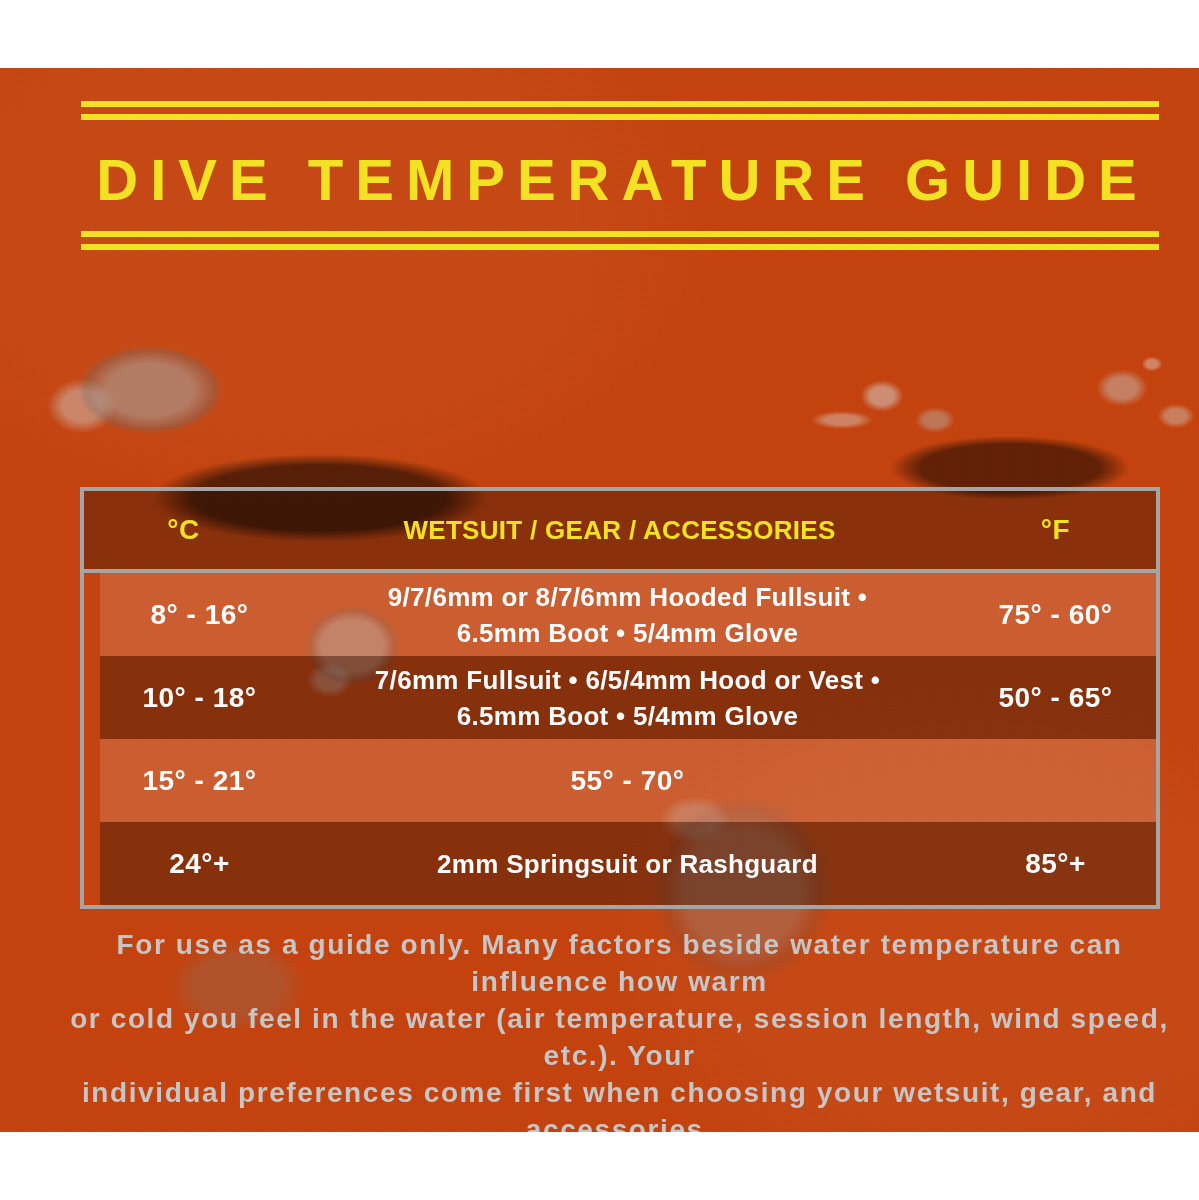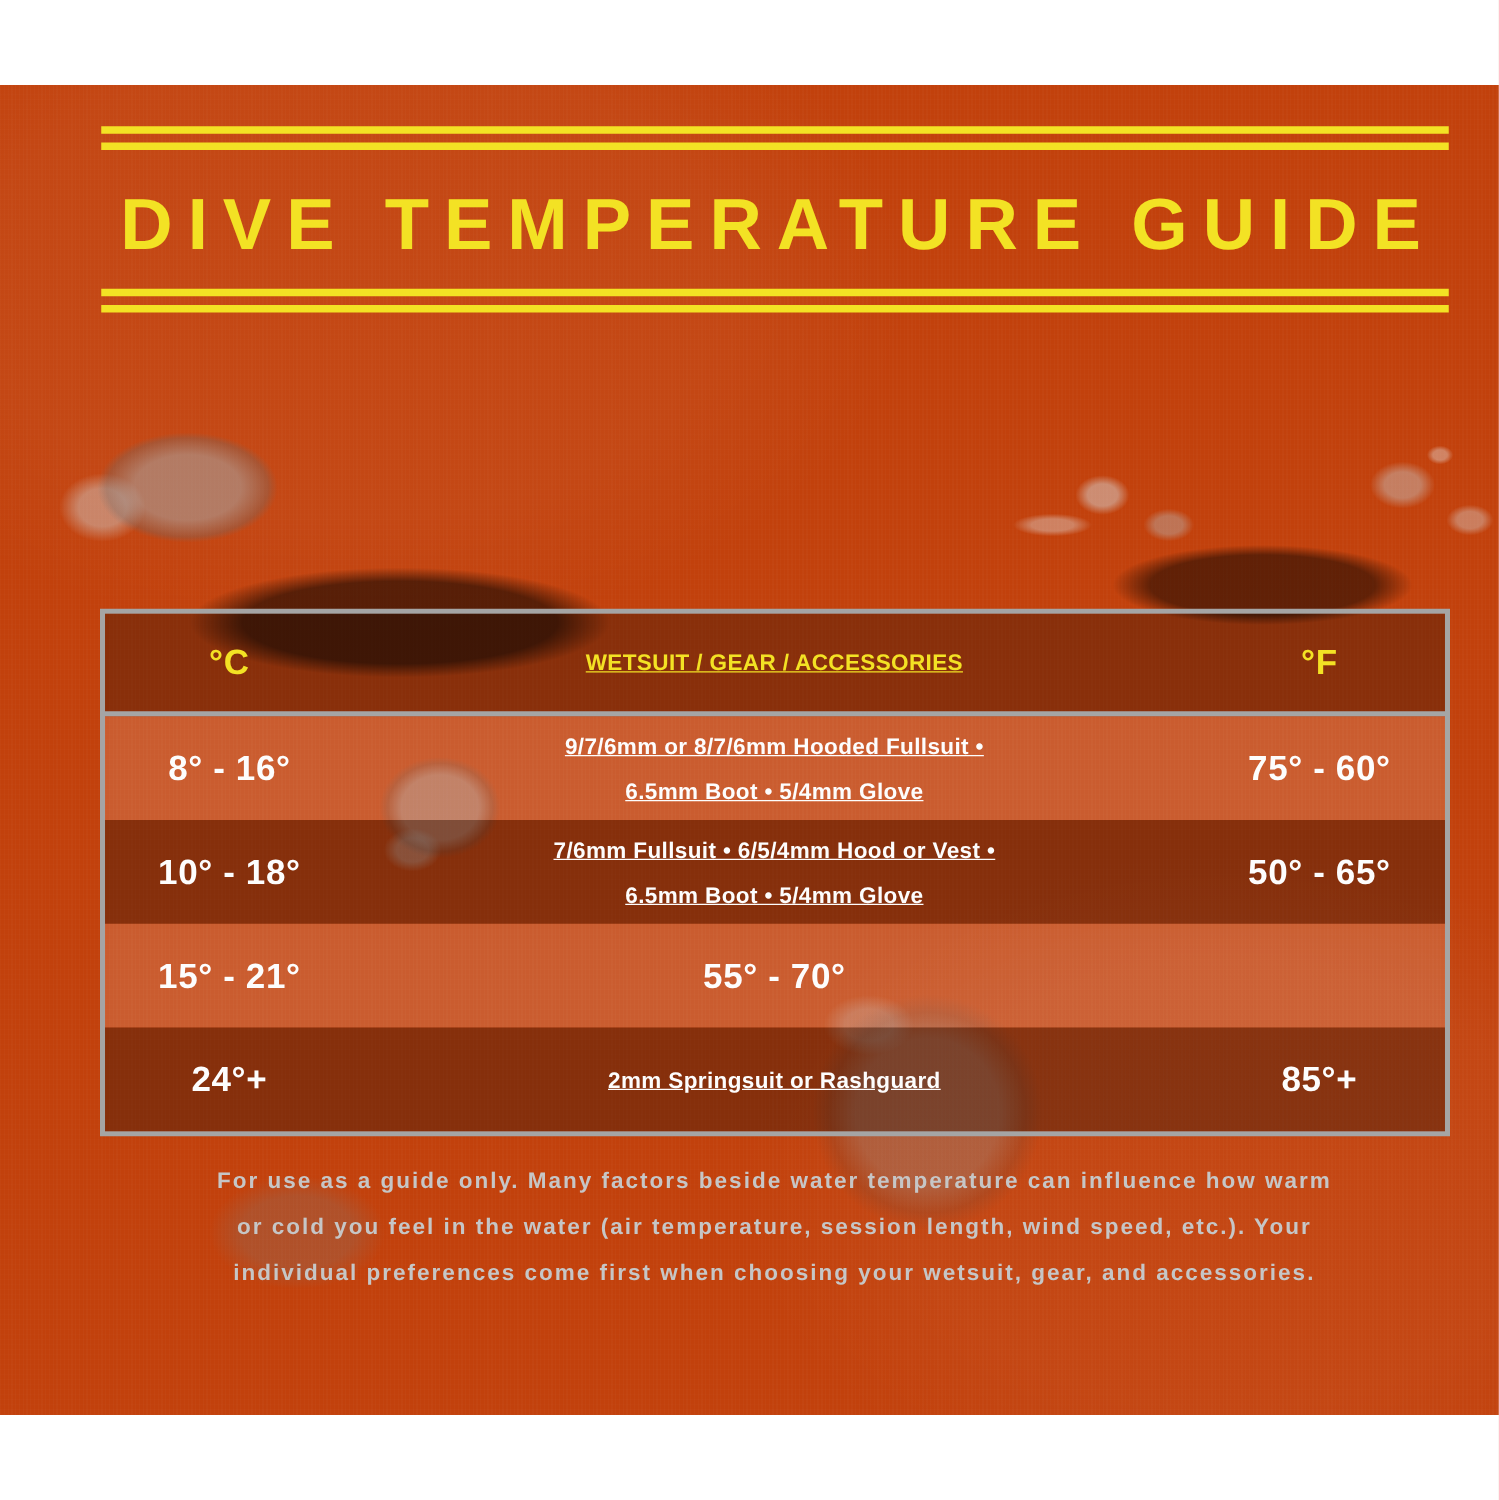--- a/index.html
+++ b/index.html
@@ -65,33 +65,33 @@
   }
   .thead, .trow {
     display:grid; grid-template-columns:200px 1fr 200px;
     align-items:center; justify-items:center;
   }
   .thead {
     height:82px; border-bottom:4px solid #a5a5a5;
     background:rgba(5,5,5,0.30);
     color:#f3e224; font-weight:bold; font-size:29px; letter-spacing:1px;
   }
-  .trow { height:83px; color:#fdfdfd; }
+  .trow { height:83px; color:#fdfdfd;margin-left:16px; }
   .trow:nth-child(even) { background:rgba(255,255,255,0.145); }
   .trow:nth-child(odd)  { background:rgba(8,8,8,0.32); }
   .cell-temp { font-size:28px; font-weight:bold; letter-spacing:0.5px; }
   .cell-gear {
-    font-size:18px; font-weight:bold; text-align:center;
-    white-space:pre-line; line-height:36px; letter-spacing:0.3px;text-decoration:underline;
+    font-size:26px; font-weight:bold; text-align:center;
+    white-space:pre-line; line-height:36px; letter-spacing:0.3px;
   }
 
   .disclaimer {
     margin:17px auto 0; width:1140px;
     text-align:center; white-space:pre-line;
-    color:#c6c6c6; font-size:18px; font-weight:bold;
+    color:#c6c6c6; font-size:28px; font-weight:bold;
     letter-spacing:1.6px; line-height:37px;
   }
 </style>
 </head>
 <body>
 
 <div class="poster">
   <div class="photo"></div>
   <div class="content">
 

